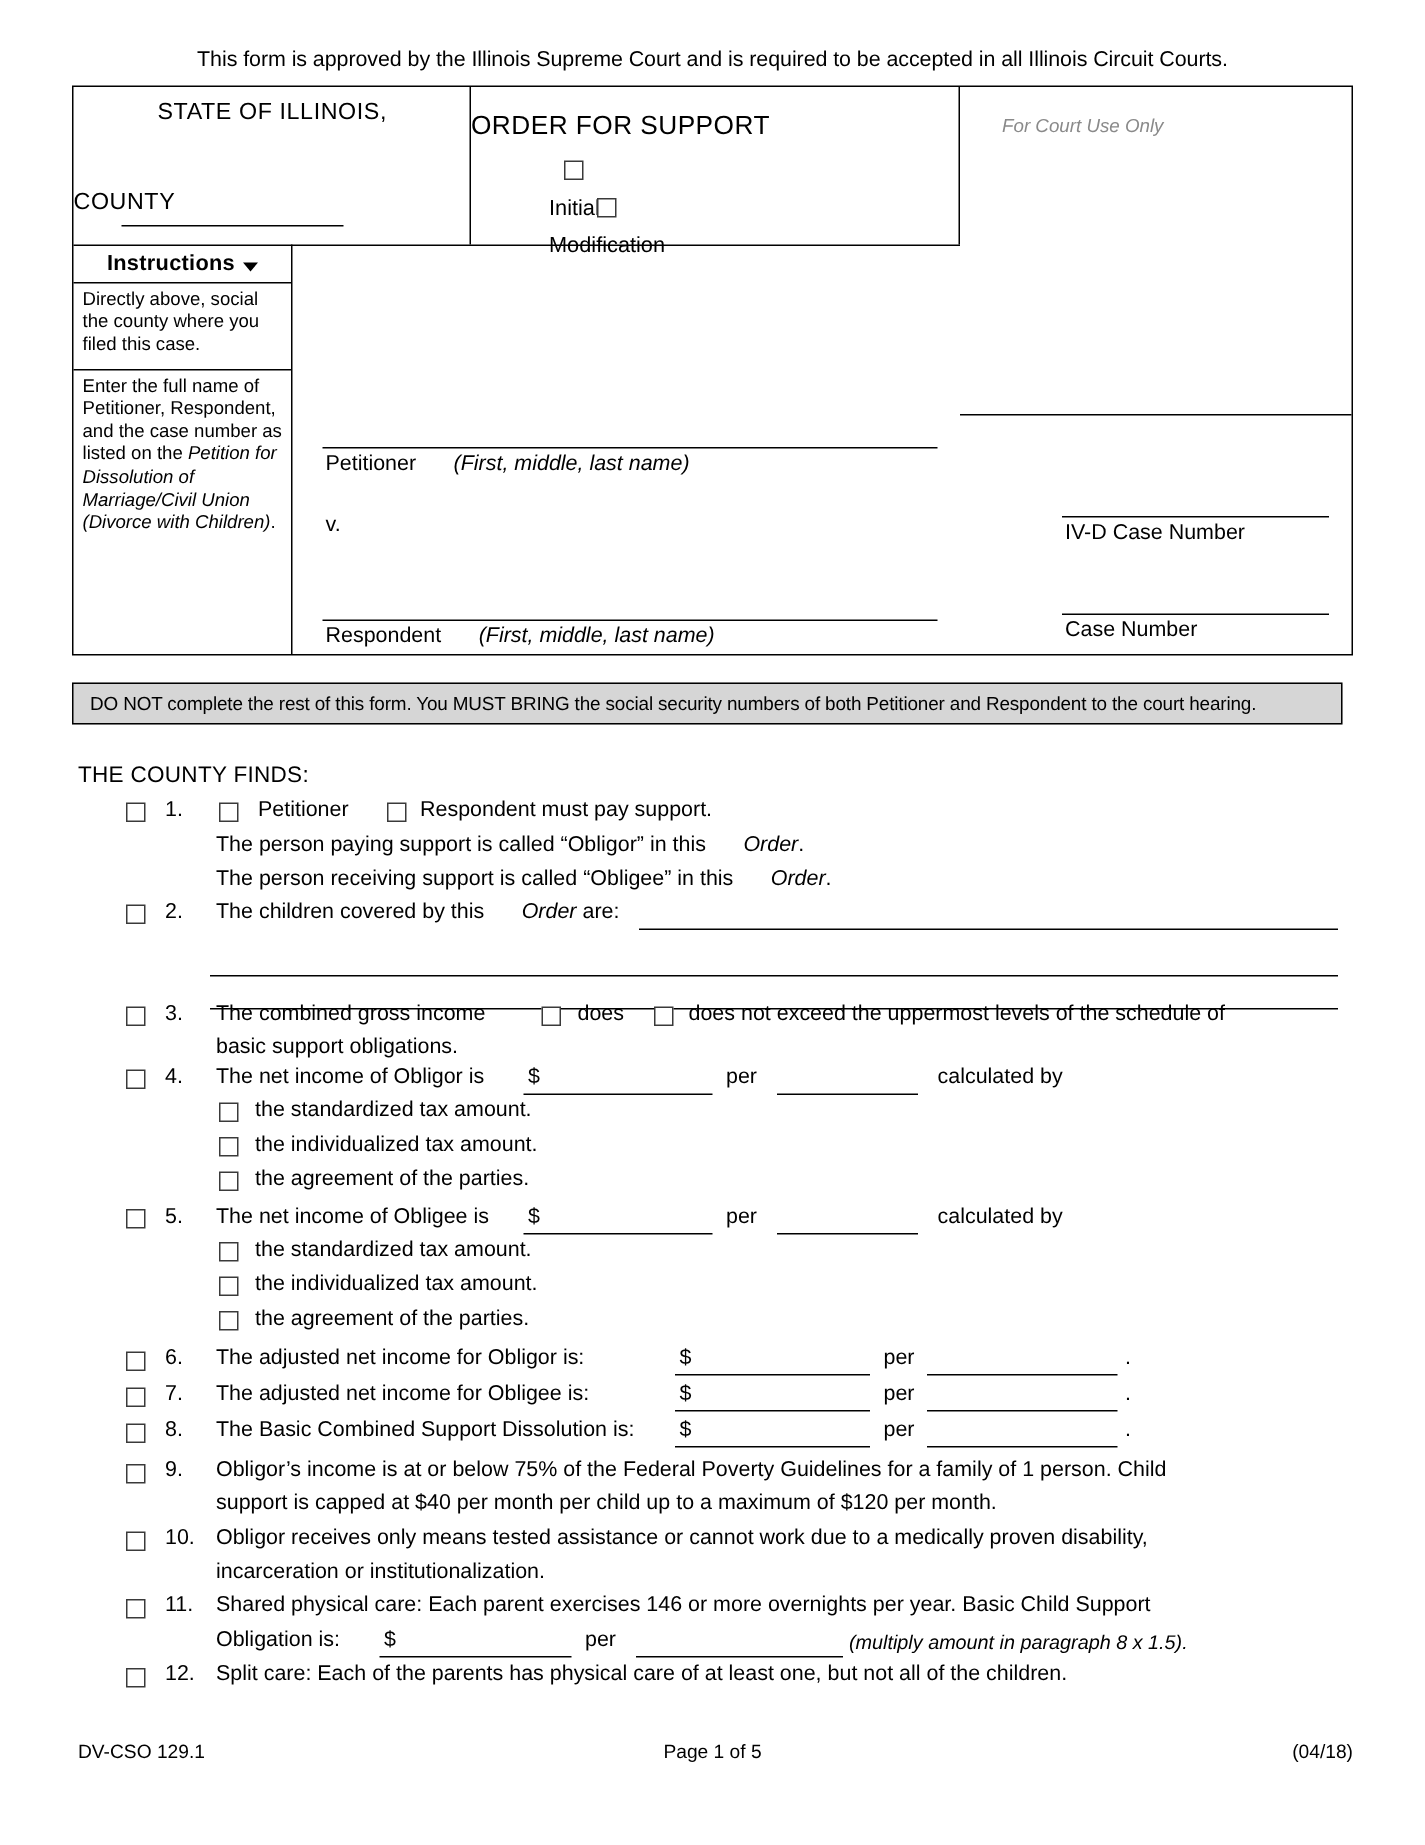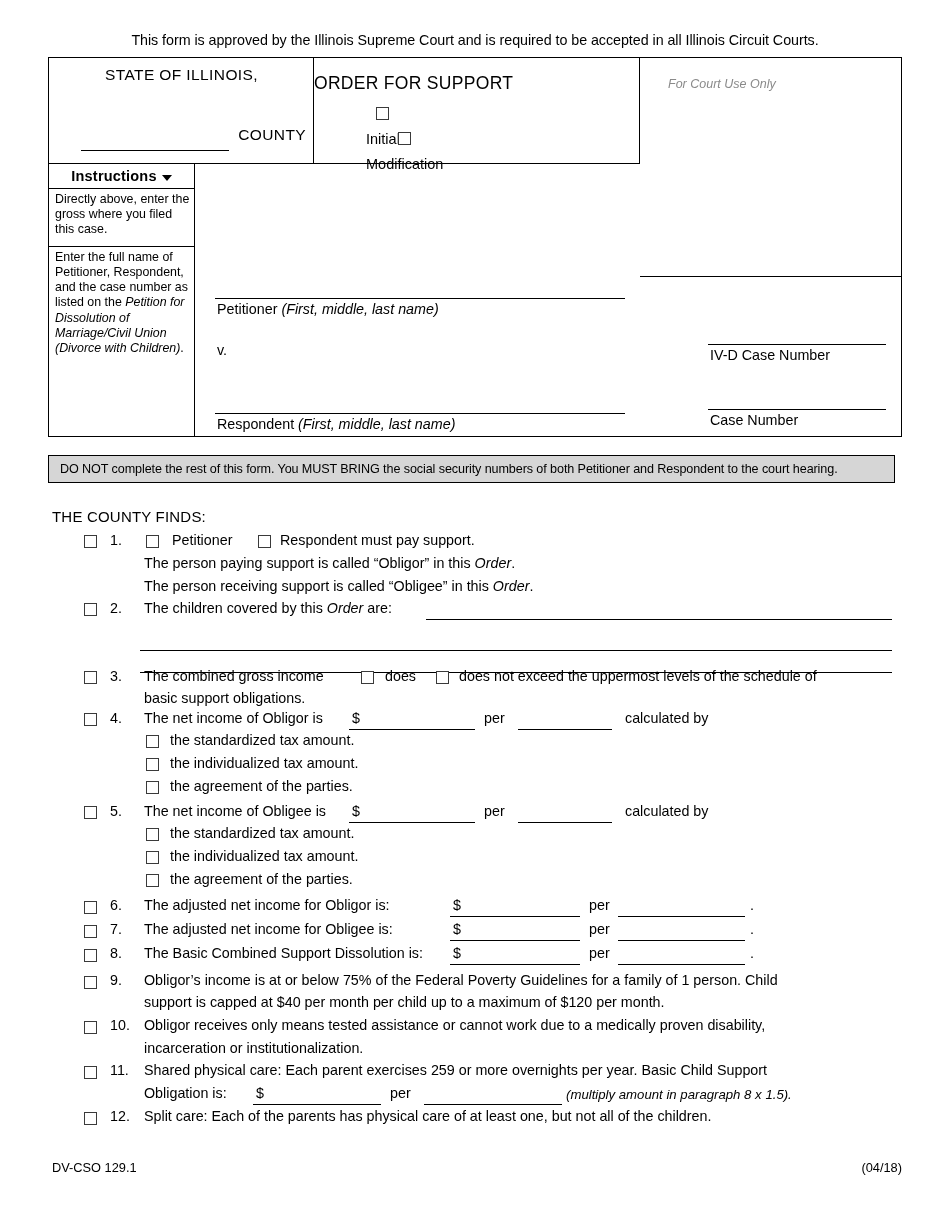--- a/index.html
+++ b/index.html
@@ -48,21 +48,21 @@
   .state-il {
     position: absolute; left: 0; top: 8px; width: 265px;
     text-align: center; font-size: 15.5px; letter-spacing: 0.4px;
   }
   .circuit-court {
     position: absolute; left: 0; top: 31px; width: 265px;
     text-align: center; font-size: 15.5px; letter-spacing: 0.4px;
   }
   .county-word {
     position: absolute; left: 0; top: 68px; width: 257px;
-    text-align: right; font-size: 15.5px; letter-spacing: 0.4px;
+    font-size: 15.5px; letter-spacing: 0.4px;
   }
   .county-rule {
     position: absolute; left: 32px; top: 92px; width: 148px;
     border-bottom: 1.4px solid #000;
   }
 
   .order-title {
     position: absolute; left: 0; top: 15px; width: 326px;
     text-align: left; font-size: 17.5px; letter-spacing: 0.3px;
   }
@@ -100,21 +100,21 @@
   .instr-b:last-child { border-bottom: none; }
   .instr-b i { font-style: italic; }
 
   
   .pr { position: absolute; left: 146px; top: 105px; width: 445px; height: 273px; }
   .pet-rule  { position: absolute; left: 20px; top: 135px; width: 410px; border-bottom: 1.5px solid #000; }
   .pet-lbl   { position: absolute; left: 22px; top: 138px; font-size: 14.3px; }
   .v-lbl     { position: absolute; left: 22px; top: 179px; font-size: 14.3px; }
   .resp-rule { position: absolute; left: 20px; top: 250px; width: 410px; border-bottom: 1.5px solid #000; }
   .resp-lbl  { position: absolute; left: 22px; top: 253px; font-size: 14.3px; }
-  .ital { font-style: italic; }
+  .ital { font-style: italic; margin-left: 21px; }
 
   
   .caseblk { position: absolute; left: 591px; top: 203px; width: 261.4px; height: 175px; }
   .ivd-rule  { position: absolute; left: 68px; top: 83px; width: 178px; border-bottom: 1.5px solid #000; }
   .ivd-lbl   { position: absolute; left: 70px; top: 86px; font-size: 14.3px; }
   .case-rule { position: absolute; left: 68px; top: 148px; width: 178px; border-bottom: 1.5px solid #000; }
   .case-lbl  { position: absolute; left: 70px; top: 151px; font-size: 14.3px; }
 
   
   .banner {
@@ -180,21 +180,21 @@
     </div>
 
     <div class="hline-left"></div>
 
     <div class="instr">
       <div class="instr-hd">
         <span>Instructions</span>
         <span class="caret"></span>
       </div>
       <div class="instr-b" style="height:58px">
-        <span>Directly above, enter the gross where you filed this case.</span>
+        <span>Directly above, social the county where you filed this case.</span>
       </div>
       <div class="instr-b" style="height:152px">
         <span>Enter the full name of Petitioner, Respondent, and the case number as listed on the </span><i>Petition for Dissolution of Marriage/Civil Union (Divorce with Children)</i><span>.</span>
       </div>
     </div>
 
     <div class="pr">
       <div class="pet-rule"></div>
       <div class="pet-lbl">
         <span>Petitioner</span>
@@ -311,29 +311,30 @@
     <div class="txt" style="left:144px; top:972px">Obligor’s income is at or below 75% of the Federal Poverty Guidelines for a family of 1 person. Child</div>
     <div class="txt" style="left:144px; top:994px">support is capped at $40 per month per child up to a maximum of $120 per month.</div>
 
     <div class="cb-abs" style="left:84px; top:1021px"></div>
     <div class="num" style="left:110px; top:1017px">10.</div>
     <div class="txt" style="left:144px; top:1017px">Obligor receives only means tested assistance or cannot work due to a medically proven disability,</div>
     <div class="txt" style="left:144px; top:1040px">incarceration or institutionalization.</div>
 
     <div class="cb-abs" style="left:84px; top:1066px"></div>
     <div class="num" style="left:110px; top:1062px">11.</div>
-    <div class="txt" style="left:144px; top:1062px">Shared physical care: Each parent exercises 259 or more overnights per year.  Basic Child Support</div>
+    <div class="txt" style="left:144px; top:1062px">Shared physical care: Each parent exercises 146 or more overnights per year.  Basic Child Support</div>
     <div class="txt" style="left:144px; top:1085px">Obligation is:</div>
     <div class="txt" style="left:256px; top:1085px">$</div>
     <div class="rule" style="left:253px; top:1104px; width:128px"></div>
     <div class="txt" style="left:390px; top:1085px">per</div>
     <div class="rule" style="left:424px; top:1104px; width:138px"></div>
     <div class="txt small-ital" style="left:566px; top:1087px">(multiply amount in paragraph 8 x 1.5).</div>
 
     <div class="cb-abs" style="left:84px; top:1112px"></div>
     <div class="num" style="left:110px; top:1108px">12.</div>
     <div class="txt" style="left:144px; top:1108px">Split care: Each of the parents has physical care of at least one, but not all of the children.</div>
   </div>
 
   <div class="ft ft-l">DV-CSO 129.1</div>
+  <div class="ft ft-c">Page 1 of 5</div>
   <div class="ft ft-r">(04/18)</div>
 
 </div>
 
 </body></html>

